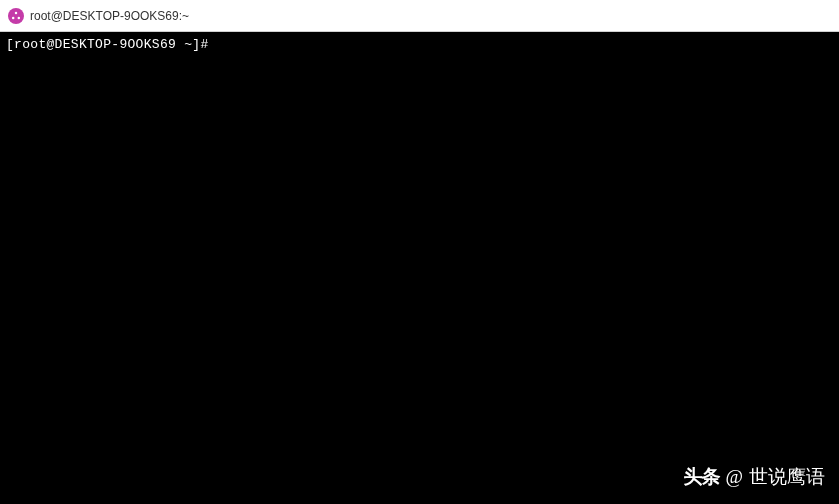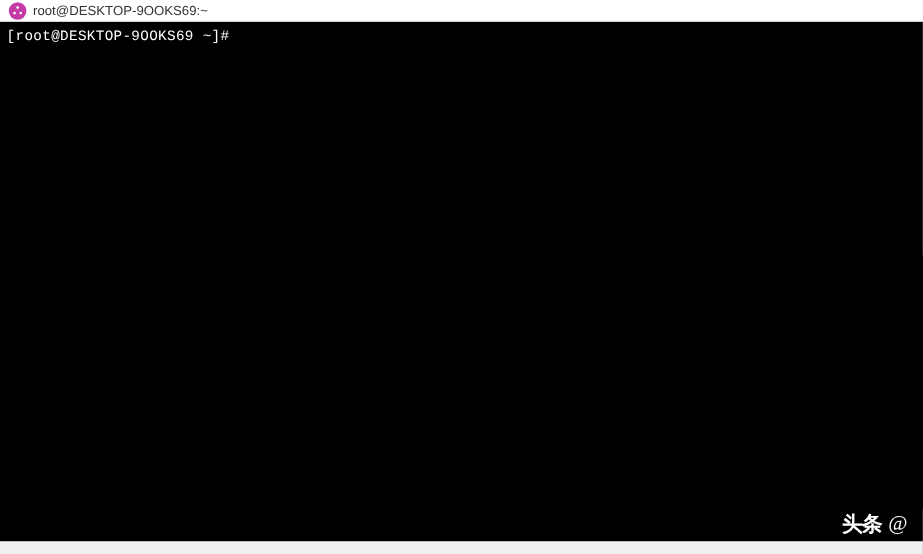--- a/index.html
+++ b/index.html
@@ -9,21 +9,21 @@
     }
     body {
       width: 839px;
       height: 504px;
       font-family: "Segoe UI", Tahoma, sans-serif;
       background: #f0f0f0;
       overflow: hidden;
       position: relative;
     }
     .title-bar {
-      height: 20px;
+      height: 32px;
       background: #ffffff;
       border-bottom: 1px solid #d0d0d0;
       display: flex;
       align-items: center;
       padding: 0 8px;
       gap: 6px;
     }
     .app-icon {
       width: 16px;
       height: 16px;
@@ -105,13 +105,14 @@
 
 <div class="terminal">
   <div class="prompt-line"><span>[root@DESKTOP-9OOKS69 ~]#</span> </div>
 </div>
 
 <div class="watermark">
   <span class="watermark-logo">
     <span class="watermark-logo-text">头条</span>
   </span>
   <span class="watermark-at">@</span>
+  <span class="watermark-name">世说鹰语</span>
 </div>
 
 </body></html>

